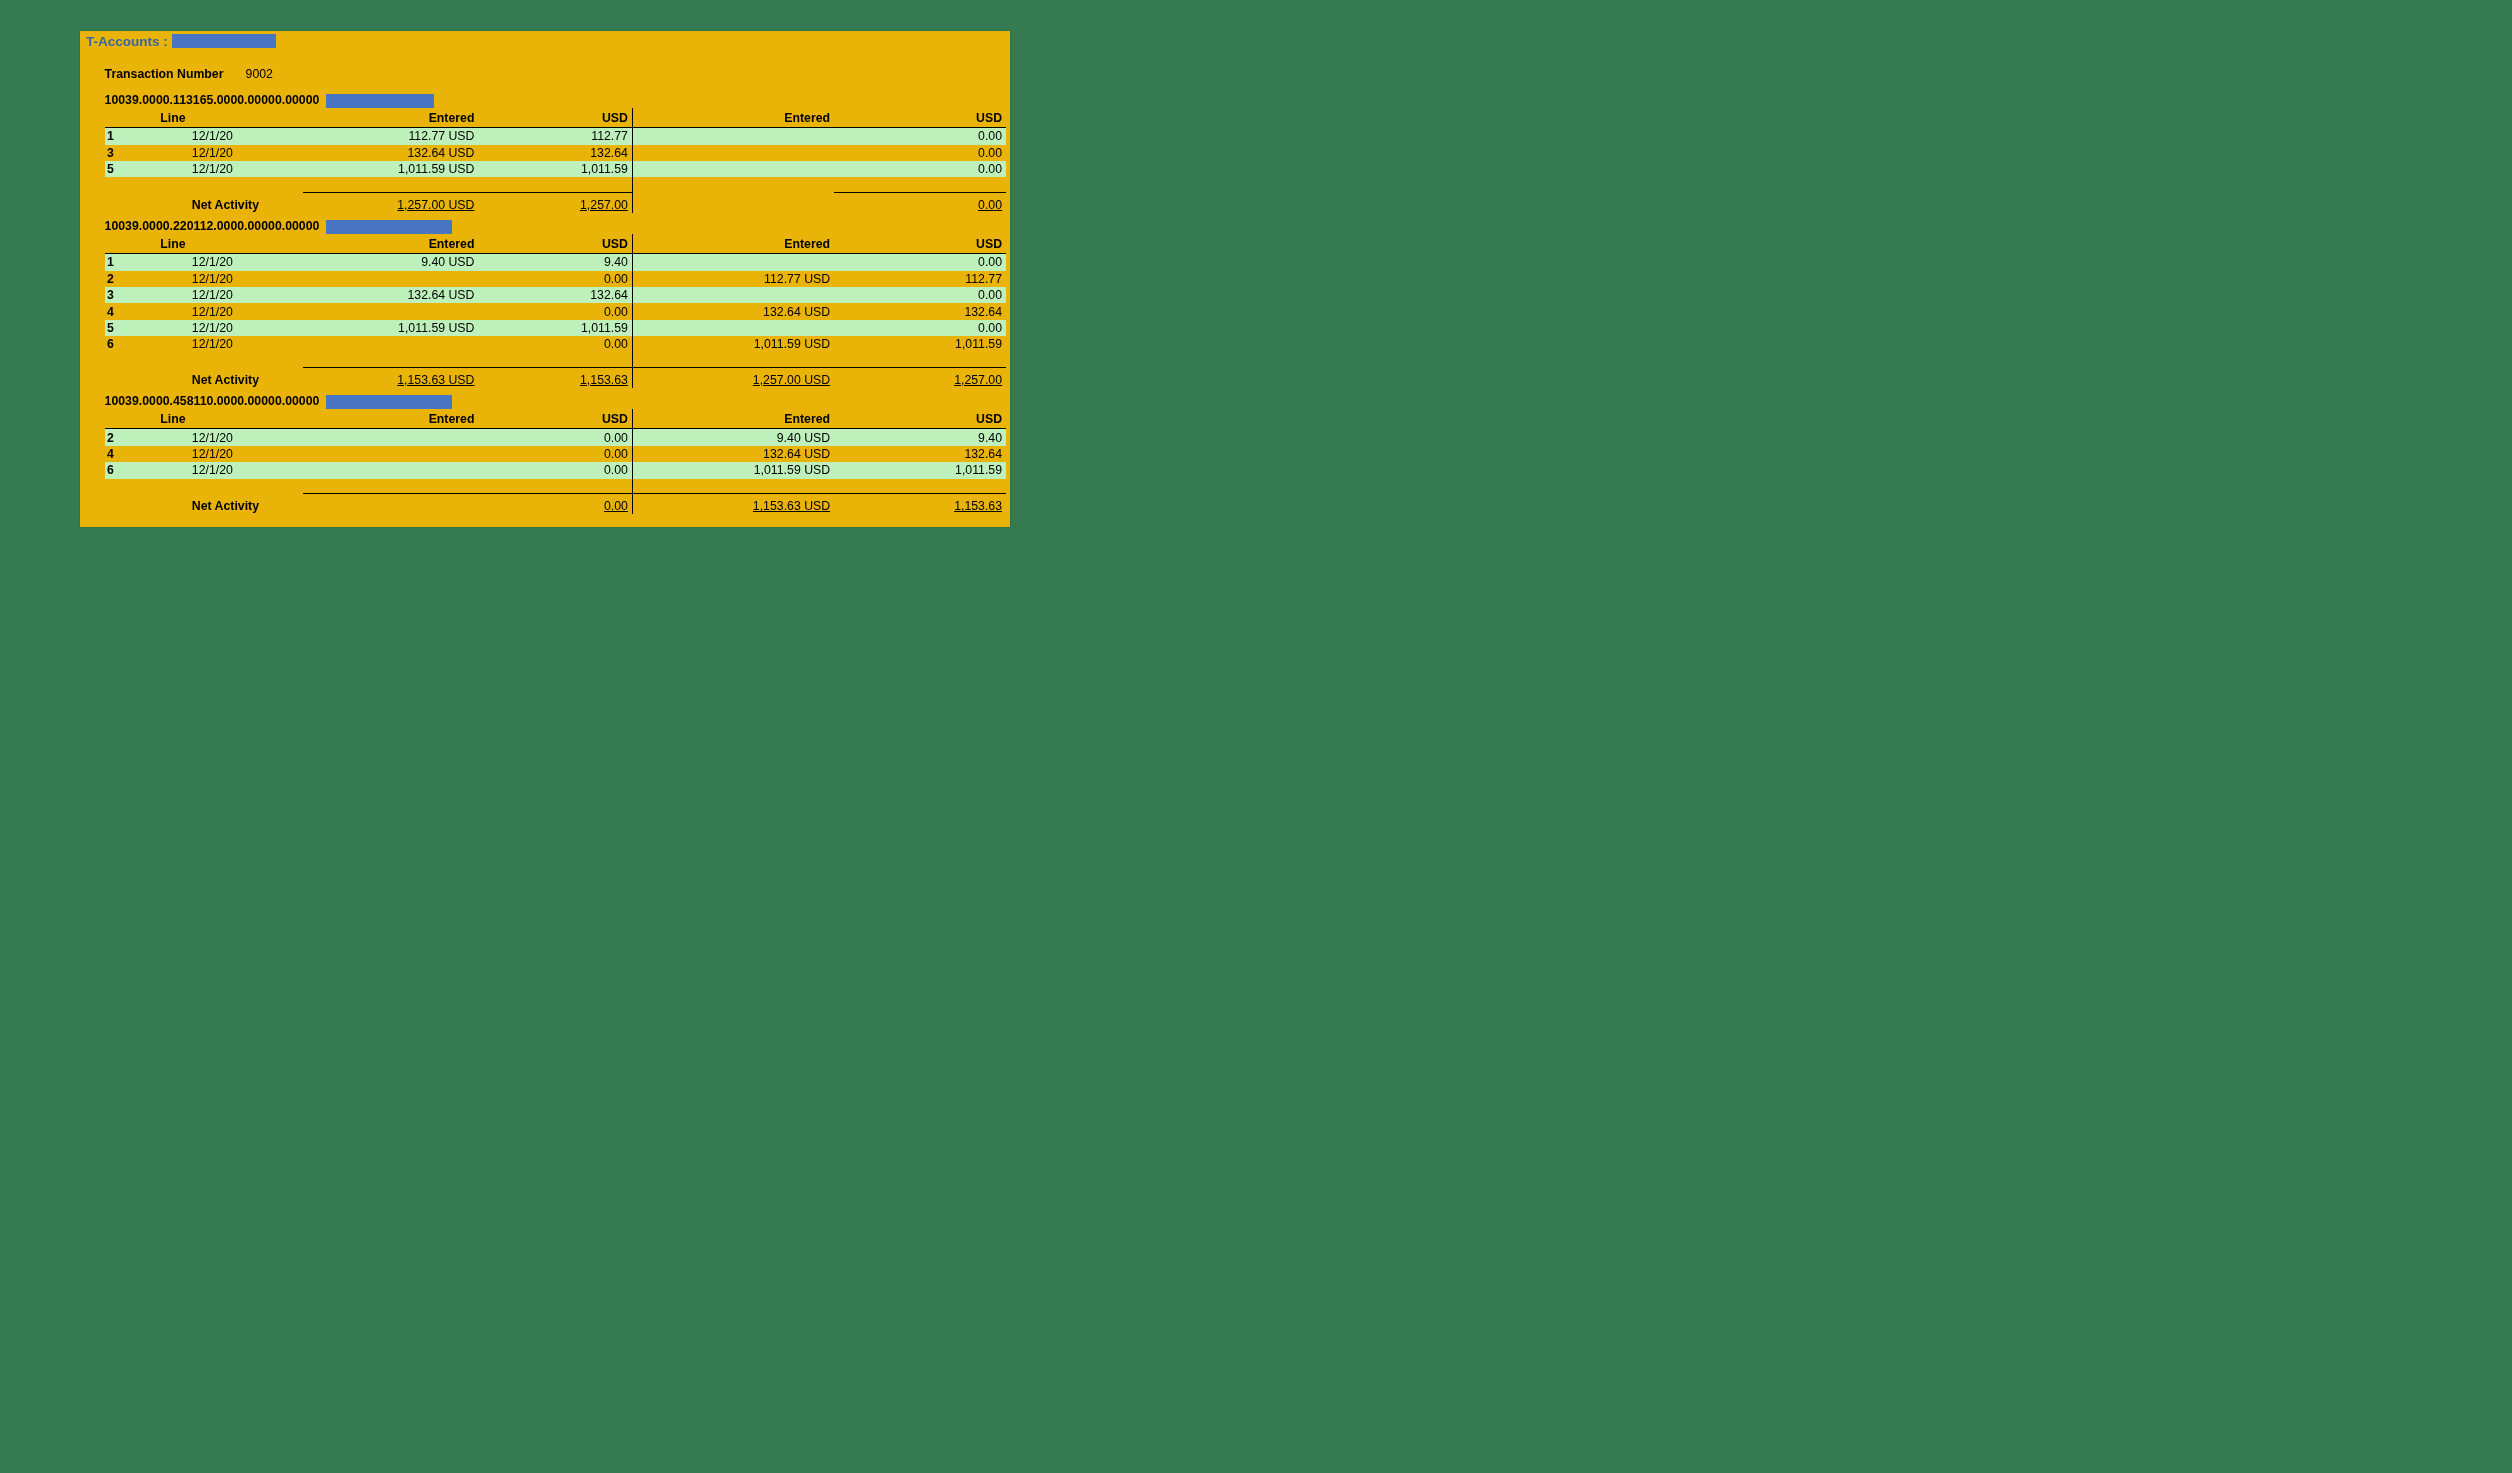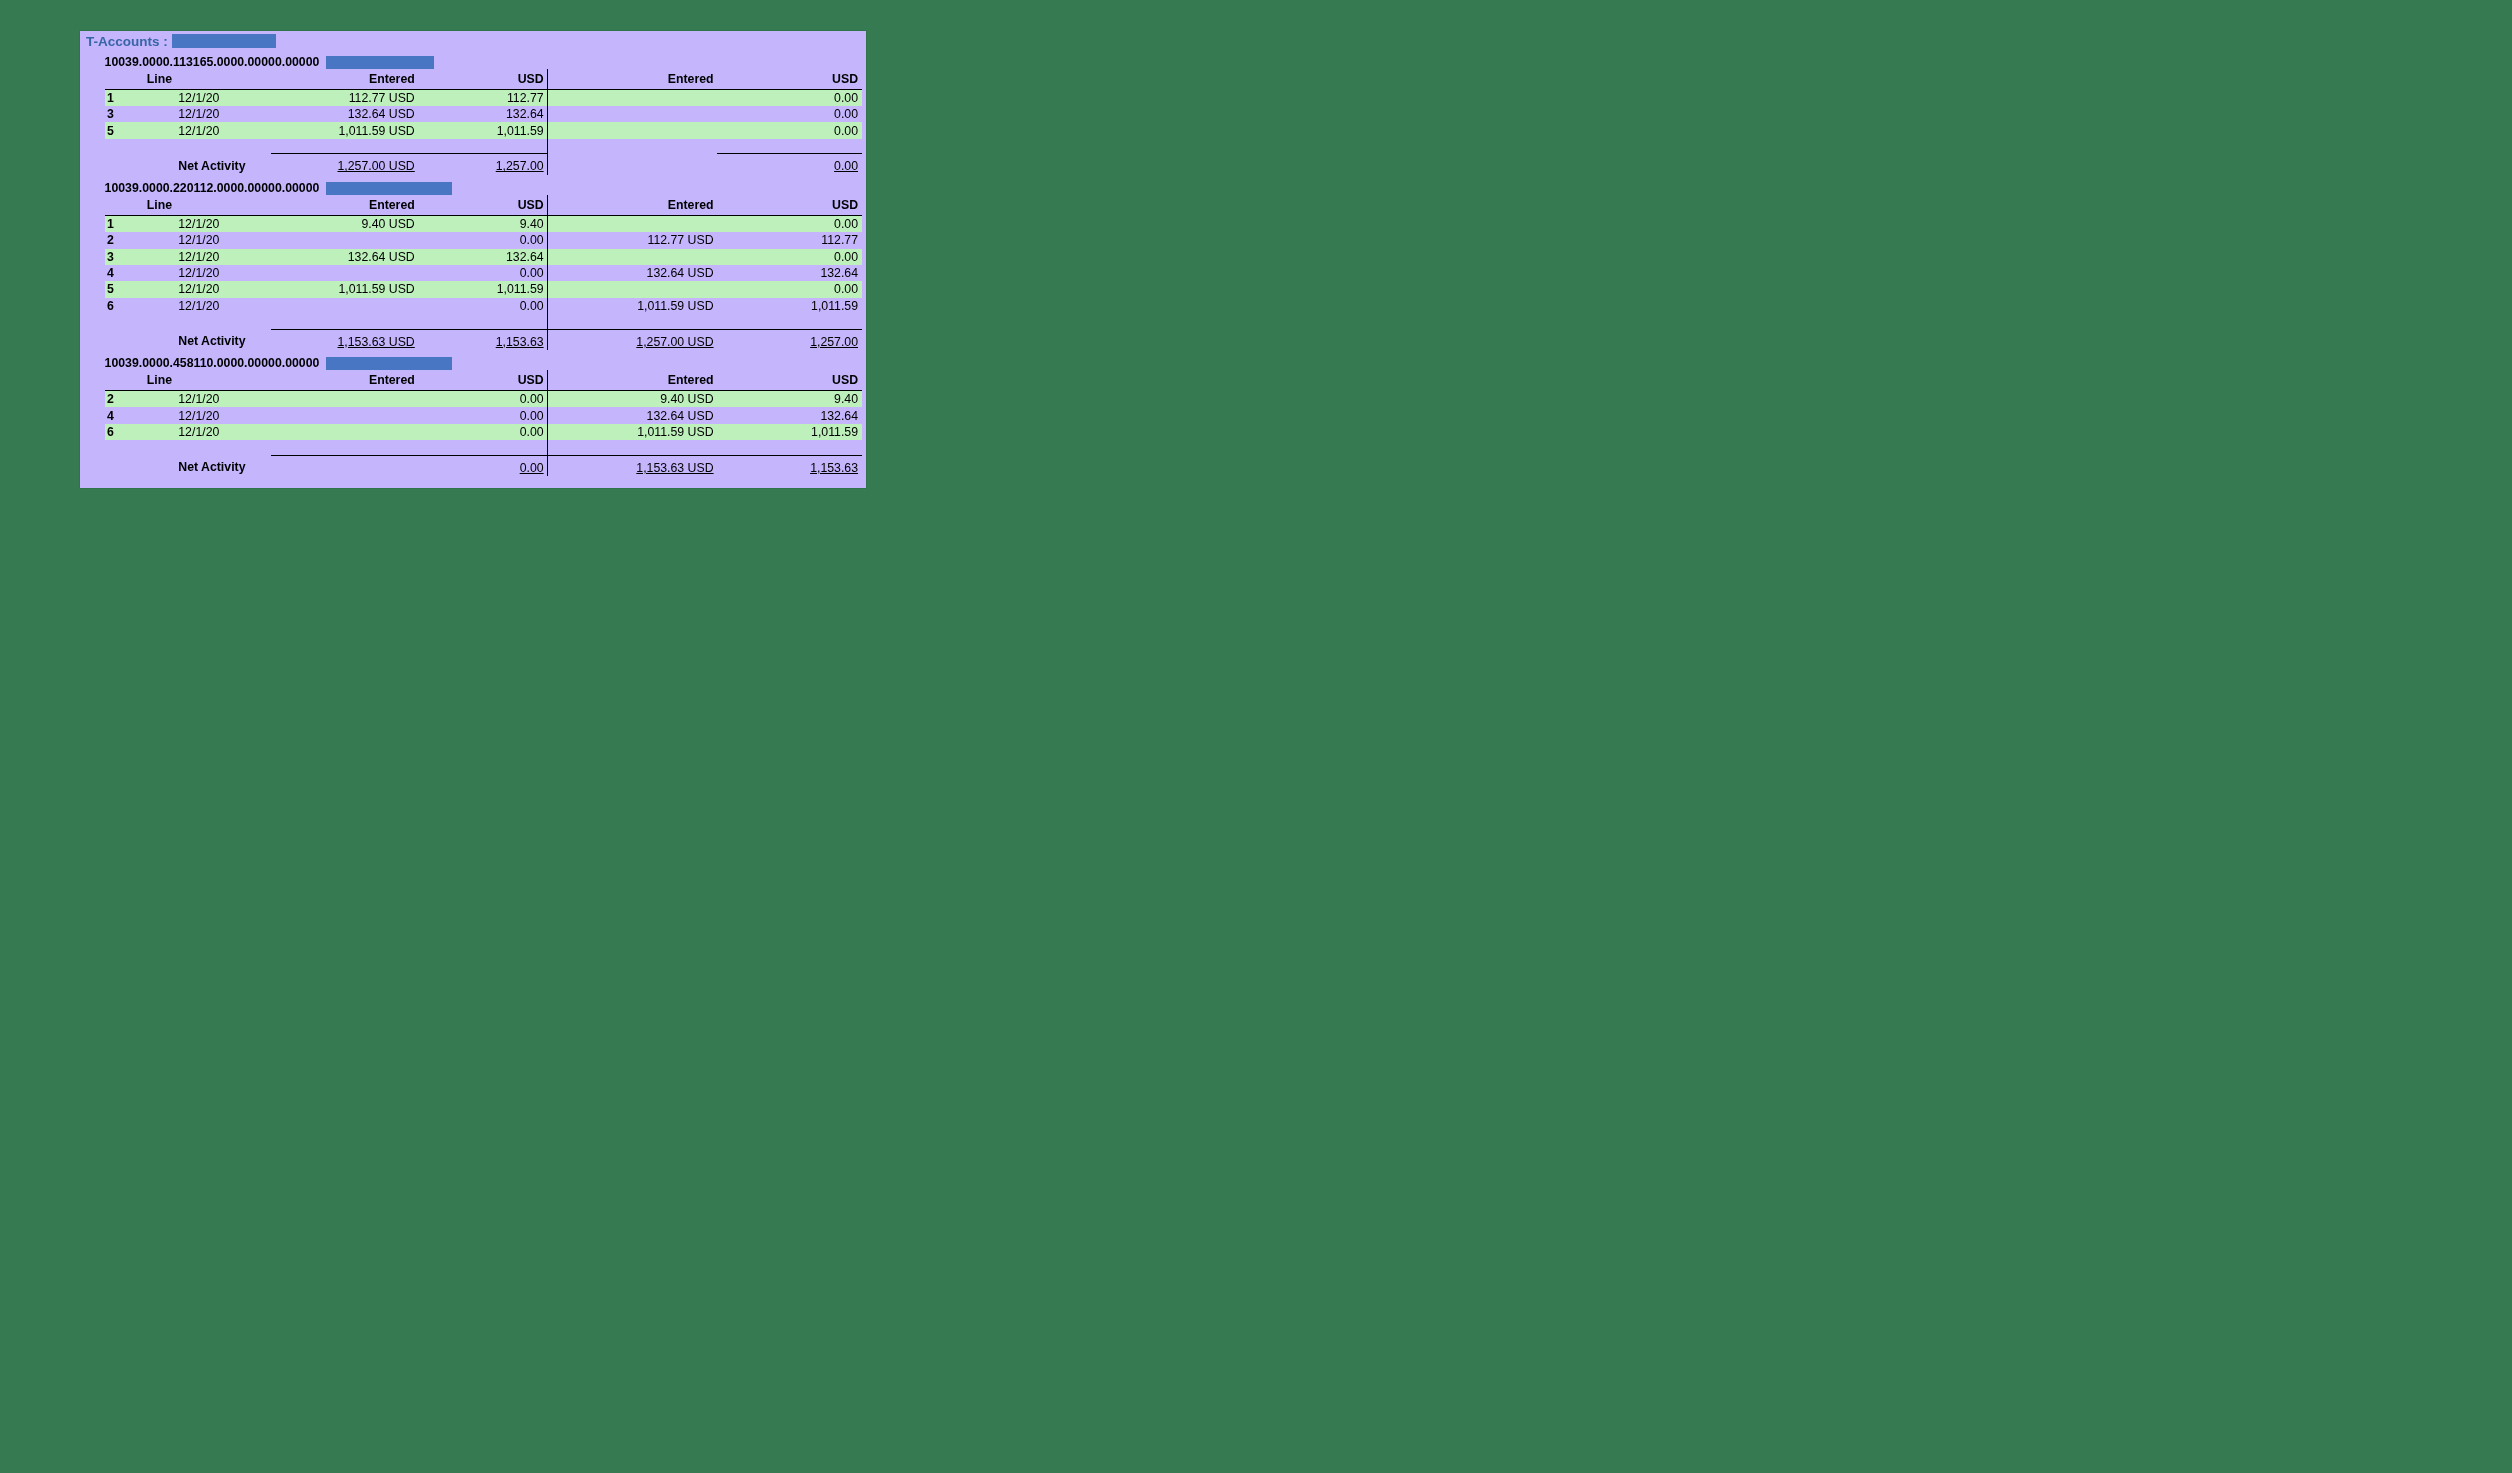--- a/index.html
+++ b/index.html
@@ -3,23 +3,23 @@
 <meta charset="utf-8">
 <style>
   html, body { margin: 0; padding: 0; }
   body {
     font-family: Arial, Helvetica, sans-serif;
     background: #357a50;
     font-size: 12.3px;
     color: #000;
   }
   .page {
-    background: #c4b5fd;
+    background: #eab308;
     margin: 31px 0 8px 80px;
-    width: 786px;
+    width: 930px;
     padding: 2.5px 0 12.3px 0;
     box-sizing: border-box;
     box-shadow: 0 0 1.2px rgba(0,0,0,0.3);
   }
   .title-row {
     display: flex;
     align-items: center;
     gap: 3.7px;
     padding-left: 6.1px;
   }
@@ -80,20 +80,24 @@
 <body>
 
 <div class="page">
   <div class="title-row">
     <span class="title">T-Accounts :</span>
     <span class="redact-title"></span>
   </div>
 
   <div class="content">
 
+    <div class="txn-row">
+      <span class="txn-label">Transaction Number</span>
+      <span class="txn-val">9002</span>
+    </div>
 
     <div id="accounts-host">
         <div class="account-code"><span>10039.0000.113165.0000.00000.00000</span> <span class="redact-acct"></span></div>
         <table class="t">
     <colgroup>
       <col class="c-line">
             <col class="c-date">
             <col class="c-ent">
             <col class="c-usd">
             <col class="c-ent2">

